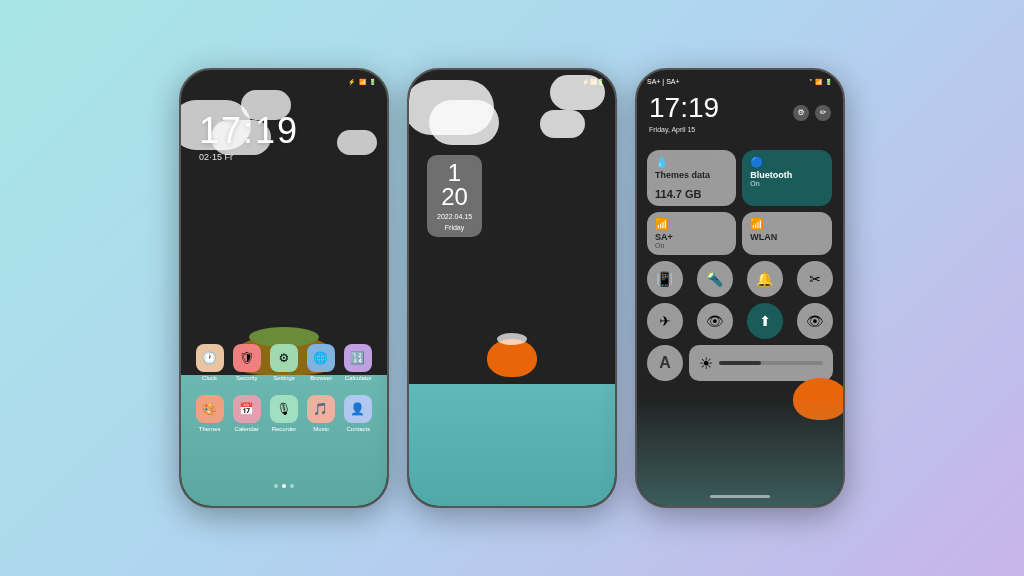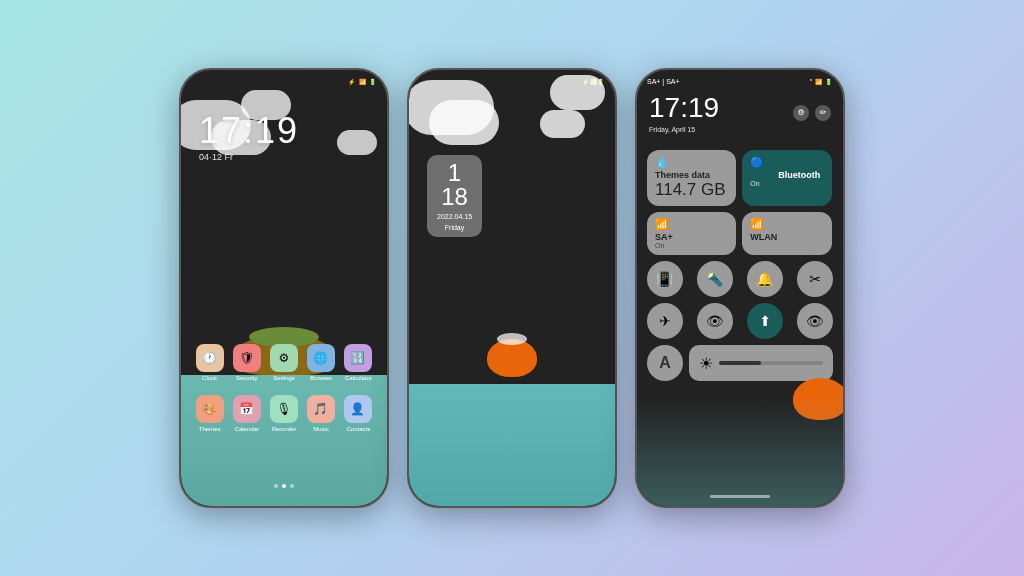--- a/index.html
+++ b/index.html
@@ -311,36 +311,36 @@
     }
 
     .ctrl-tile-label {
       font-size: 9px;
       font-weight: 600;
       color: #222;
     }
 
     .ctrl-tile.active .ctrl-tile-label {
       color: white;
-      margin-left: 28px;
     }
 
     .ctrl-tile-sub {
       font-size: 7px;
       color: #444;
     }
 
     .ctrl-tile.active .ctrl-tile-sub {
       color: rgba(255,255,255,0.8);
     }
 
     .ctrl-tile-data {
-      font-size: 17px;
-      font-weight: 400;
+      font-size: 11px;
+      font-weight: 700;
       color: #222;
+      margin-top: 8px;
     }
 
     .ctrl-tile-icon {
       font-size: 11px;
       margin-bottom: 1px;
     }
 
     .ctrl-tile.active .ctrl-tile-icon {
       color: white;
     }
@@ -457,21 +457,21 @@
       </div>
 
       <div class="cloud-group">
         <div class="cloud cloud1"></div>
         <div class="cloud cloud2"></div>
         <div class="cloud cloud3"></div>
         <div class="cloud cloud4"></div>
       </div>
 
       <div class="p1-time">17:19</div>
-      <div class="p1-date">04·12  Fr</div>
+      <div class="p1-date">02·15  Fr</div>
 
       <div class="island"></div>
 
       <div class="water"></div>
 
       <div class="app-grid">
         <div class="app-row">
           <div class="app-item">
             <div class="app-icon" style="background:#e8c4a0;">🕐</div>
             <span class="app-label">Clock</span>
@@ -537,21 +537,21 @@
 
       <div class="p2-clouds">
         <div class="p2-cloud p2-c1"></div>
         <div class="p2-cloud p2-c2"></div>
         <div class="p2-cloud p2-c3"></div>
         <div class="p2-cloud p2-c4"></div>
       </div>
 
       <div class="p2-widget">
         <div class="p2-widget-time">1</div>
-        <div class="p2-widget-time">18</div>
+        <div class="p2-widget-time">20</div>
         <div class="p2-widget-date">2022.04.15</div>
         <div class="p2-widget-date">Friday</div>
       </div>
 
       <div class="pumpkin">
         <div class="pumpkin-body"></div>
       </div>
 
       <div class="water" style="height:28%;background:linear-gradient(180deg,#60b8b8,#50a8a8);"></div>
 

